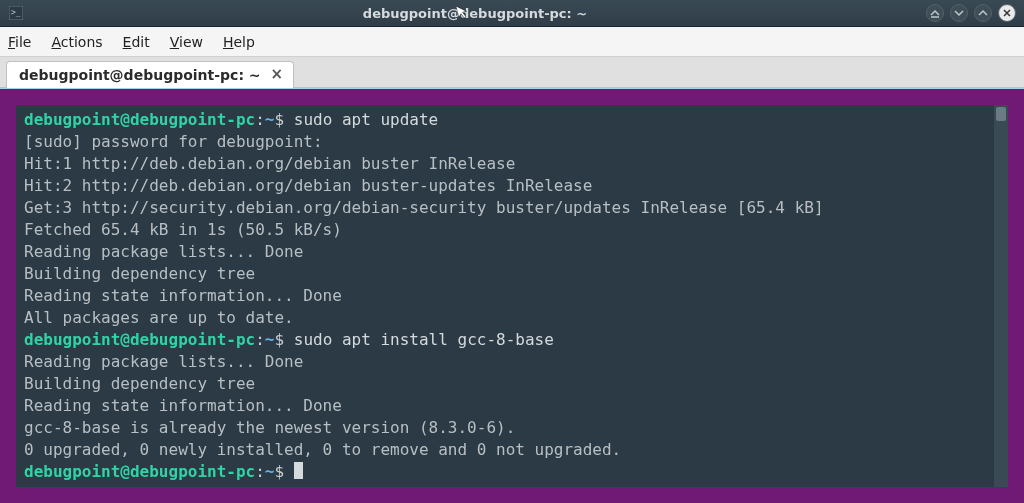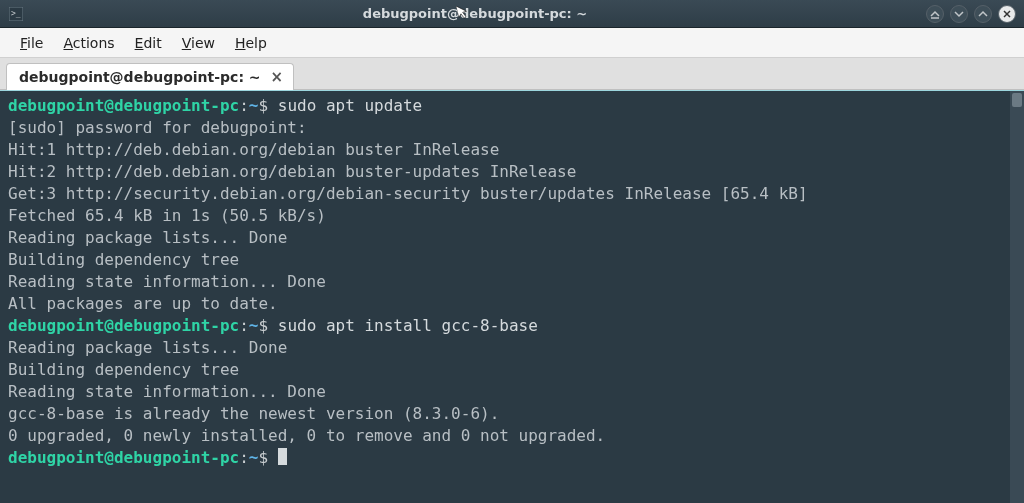--- a/index.html
+++ b/index.html
@@ -58,21 +58,21 @@
       font-size: 11px;
       border: 1px solid #556068;
       cursor: pointer;
     }
     .tc-btn.close { background: #e8eaeb; color: #333; }
     .menubar {
       height: 30px;
       background: #f5f5f5;
       display: flex;
       align-items: center;
-      padding: 0 20px;
+      padding: 0 8px;
       gap: 20px;
       font-family: "DejaVu Sans", sans-serif;
       font-size: 14px;
       color: #222;
       border-bottom: 1px solid #d0d0d0;
     }
     .menu-item {
       cursor: pointer;
     }
     .menu-item .uline { text-decoration: underline; }
@@ -100,22 +100,22 @@
       margin-bottom: -1px;
     }
     .tab-close {
       font-size: 15px;
       color: #555;
       cursor: pointer;
       line-height: 1;
     }
     .terminal-wrap {
       flex: 1;
-      background: #15803d;
-      padding: 0;
+      background: #701a75;
+      padding: 16px;
       display: flex;
       border-top: 1px solid #9cd6de;
     }
     .terminal {
       flex: 1;
       background: #2b3a44;
       color: #c8cdd0;
       font-size: 16px;
       line-height: 22px;
       padding: 4px 8px;

